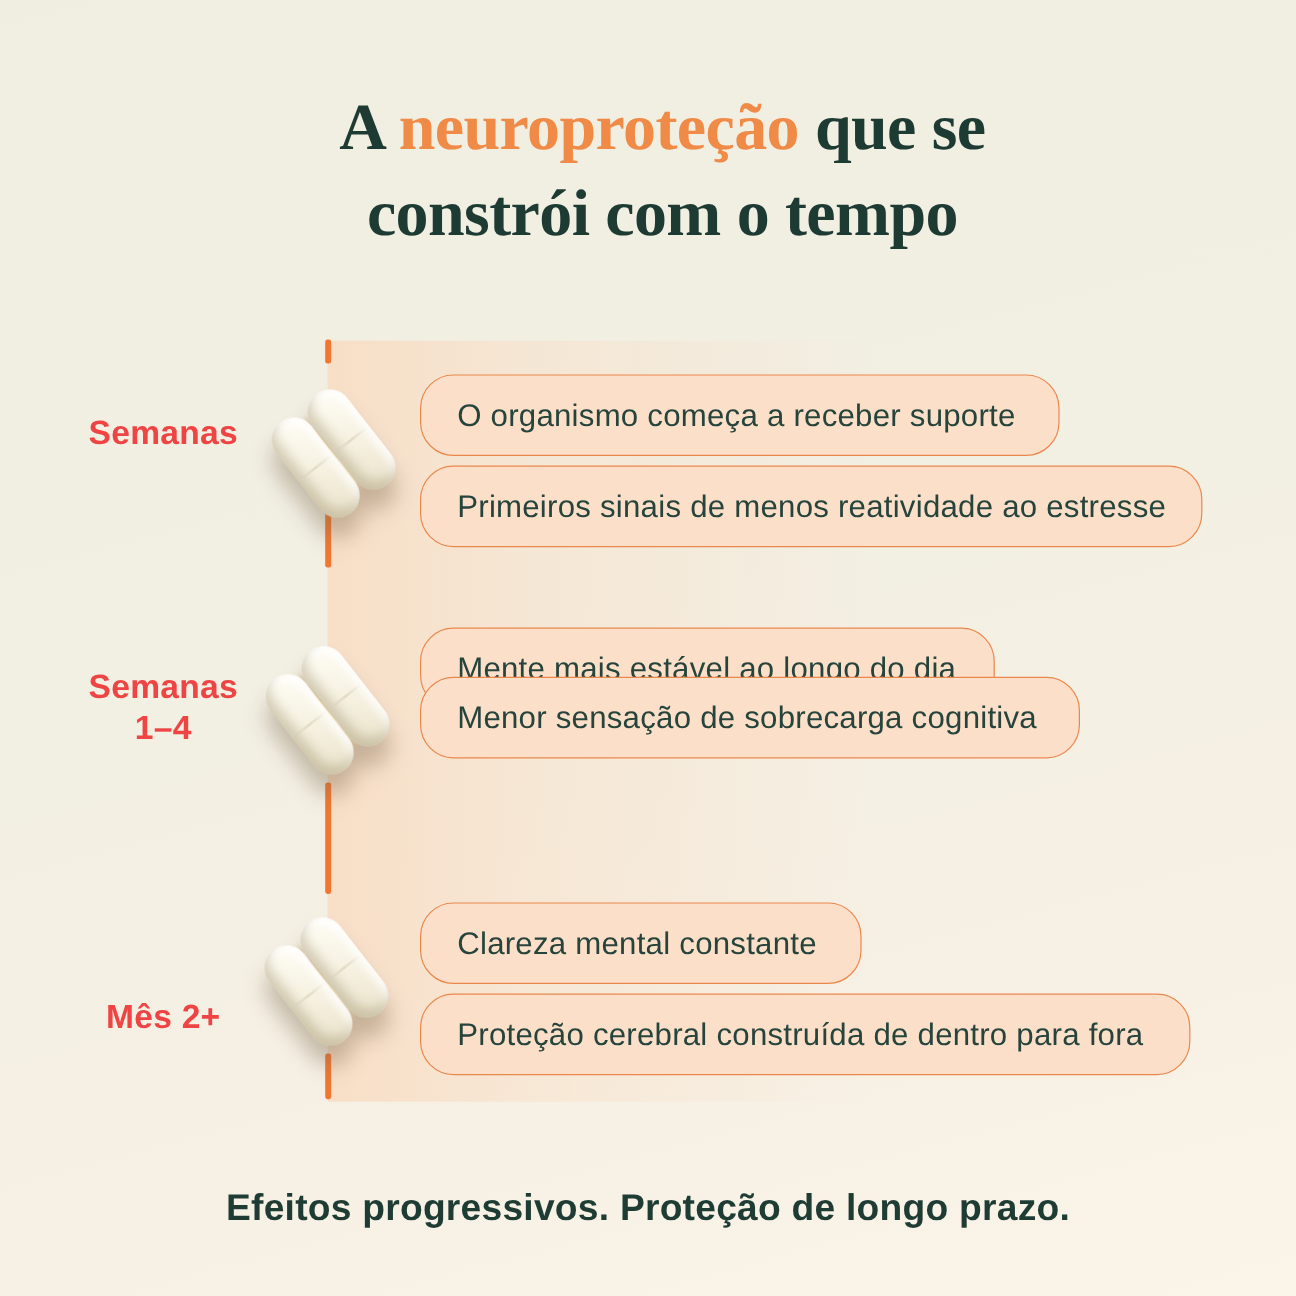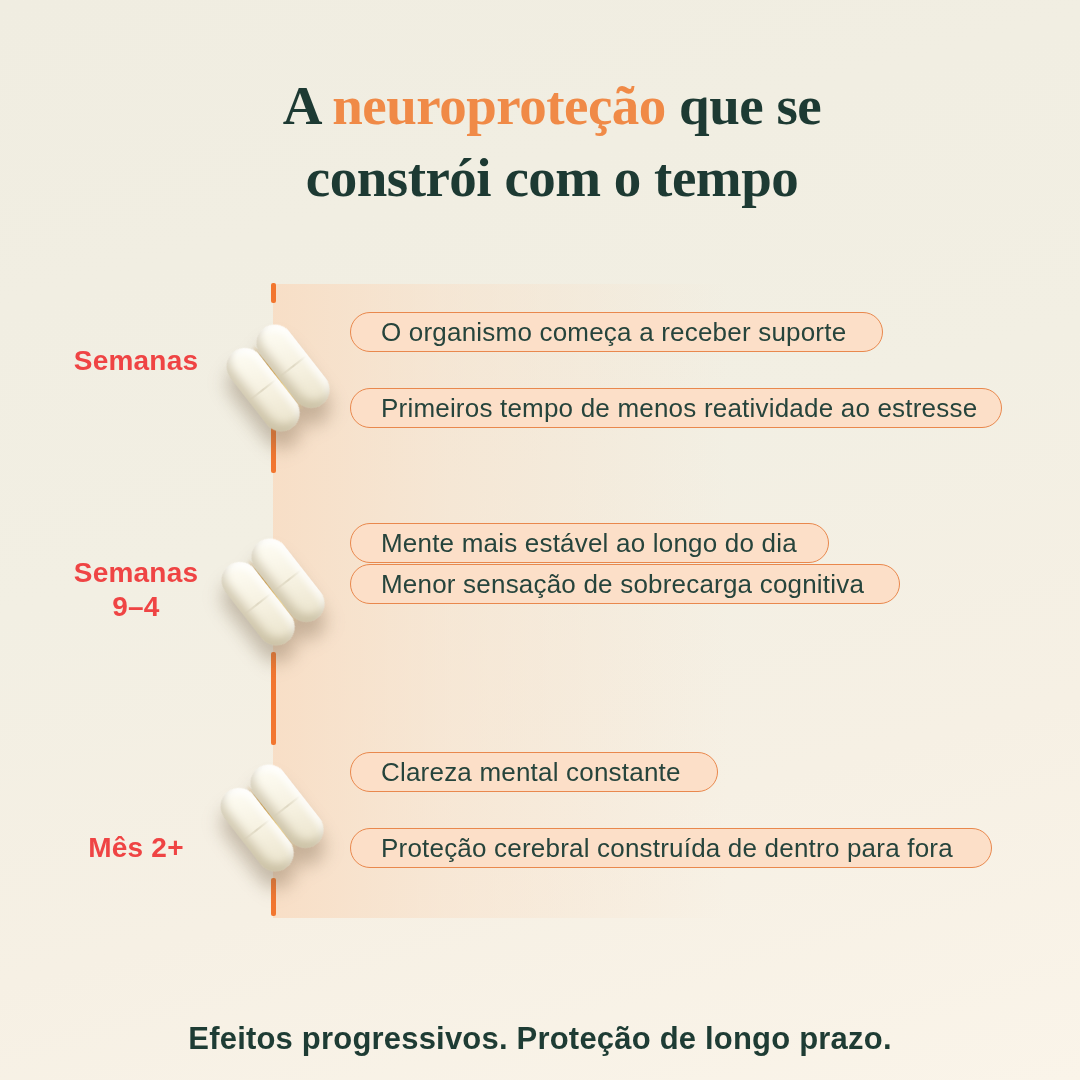--- a/index.html
+++ b/index.html
@@ -29,21 +29,21 @@
   
   .stage-label{
     position:absolute;width:220px;text-align:center;
     color:#ef4444;font-weight:700;font-size:28px;line-height:34px;letter-spacing:0.2px;
   }
   .l1{left:26px;top:344px}
   .l2{left:26px;top:556px}
   .l3{left:26px;top:831px}
   
   .bubble{
-    position:absolute;left:350px;height:40px;box-sizing:border-box;
+    position:absolute;left:350px;height:68px;box-sizing:border-box;
     border:1.6px solid #e9884d;border-radius:28px;background:#fcdfc8;
     display:flex;align-items:center;padding:16px 30px;white-space:nowrap;
     color:#26443c;font-size:26px;letter-spacing:0.2px;
   }
   .b11{top:312px;width:533px}
   .b12{top:388px;width:652px}
   .b21{top:523px;width:479px}
   .b22{top:564px;width:550px}
   .b31{top:752px;width:368px}
   .b32{top:828px;width:642px}
@@ -67,41 +67,41 @@
     content:"";position:absolute;left:49%;top:2px;bottom:2px;width:2px;
     background:linear-gradient(to bottom,rgba(180,170,140,0),rgba(180,170,140,0.35),rgba(180,170,140,0));
   }
   .pill-sep{
     width:82px;height:3px;margin:-1px 0;
     background:linear-gradient(to right,rgba(201,160,78,0),#c99d52 35%,#ecd596 65%,rgba(201,160,78,0));
   }
   
   .footer{
     position:absolute;top:989px;left:0;width:1080px;text-align:center;
-    font-size:31px;font-weight:700;color:#1e3c34;letter-spacing:0.2px;margin-top:32px;
+    font-size:31px;font-weight:700;color:#1e3c34;letter-spacing:0.2px;
   }
 </style>
 </head>
 <body>
 
 <div class="glow-band"></div>
 
 <h1 class="title"><span>A </span><span class="hl">neuroproteção</span><span> que se</span><br><span>constrói com o tempo</span></h1>
 
 <div class="dash d1"></div>
 <div class="dash d2"></div>
 <div class="dash d3"></div>
 <div class="dash d4"></div>
 
 <div class="stage-label l1">
   <div>Semanas</div>
 </div>
 <div class="stage-label l2">
   <div>Semanas</div>
-  <div>9–4</div>
+  <div>1–4</div>
 </div>
 <div class="stage-label l3">
   <div>Mês 2+</div>
 </div>
 
 <div class="pills p1">
   <div class="pill-rot">
     <div class="pill"></div>
     <div class="pill-sep"></div>
     <div class="pill"></div>
@@ -116,19 +116,19 @@
 </div>
 <div class="pills p3">
   <div class="pill-rot">
     <div class="pill"></div>
     <div class="pill-sep"></div>
     <div class="pill"></div>
   </div>
 </div>
 
 <div class="bubble b11">O organismo começa a receber suporte</div>
-<div class="bubble b12">Primeiros tempo de menos reatividade ao estresse</div>
+<div class="bubble b12">Primeiros sinais de menos reatividade ao estresse</div>
 <div class="bubble b21">Mente mais estável ao longo do dia</div>
 <div class="bubble b22">Menor sensação de sobrecarga cognitiva</div>
 <div class="bubble b31">Clareza mental constante</div>
 <div class="bubble b32">Proteção cerebral construída de dentro para fora</div>
 
 <div class="footer">Efeitos progressivos. Proteção de longo prazo.</div>
 
 </body></html>

